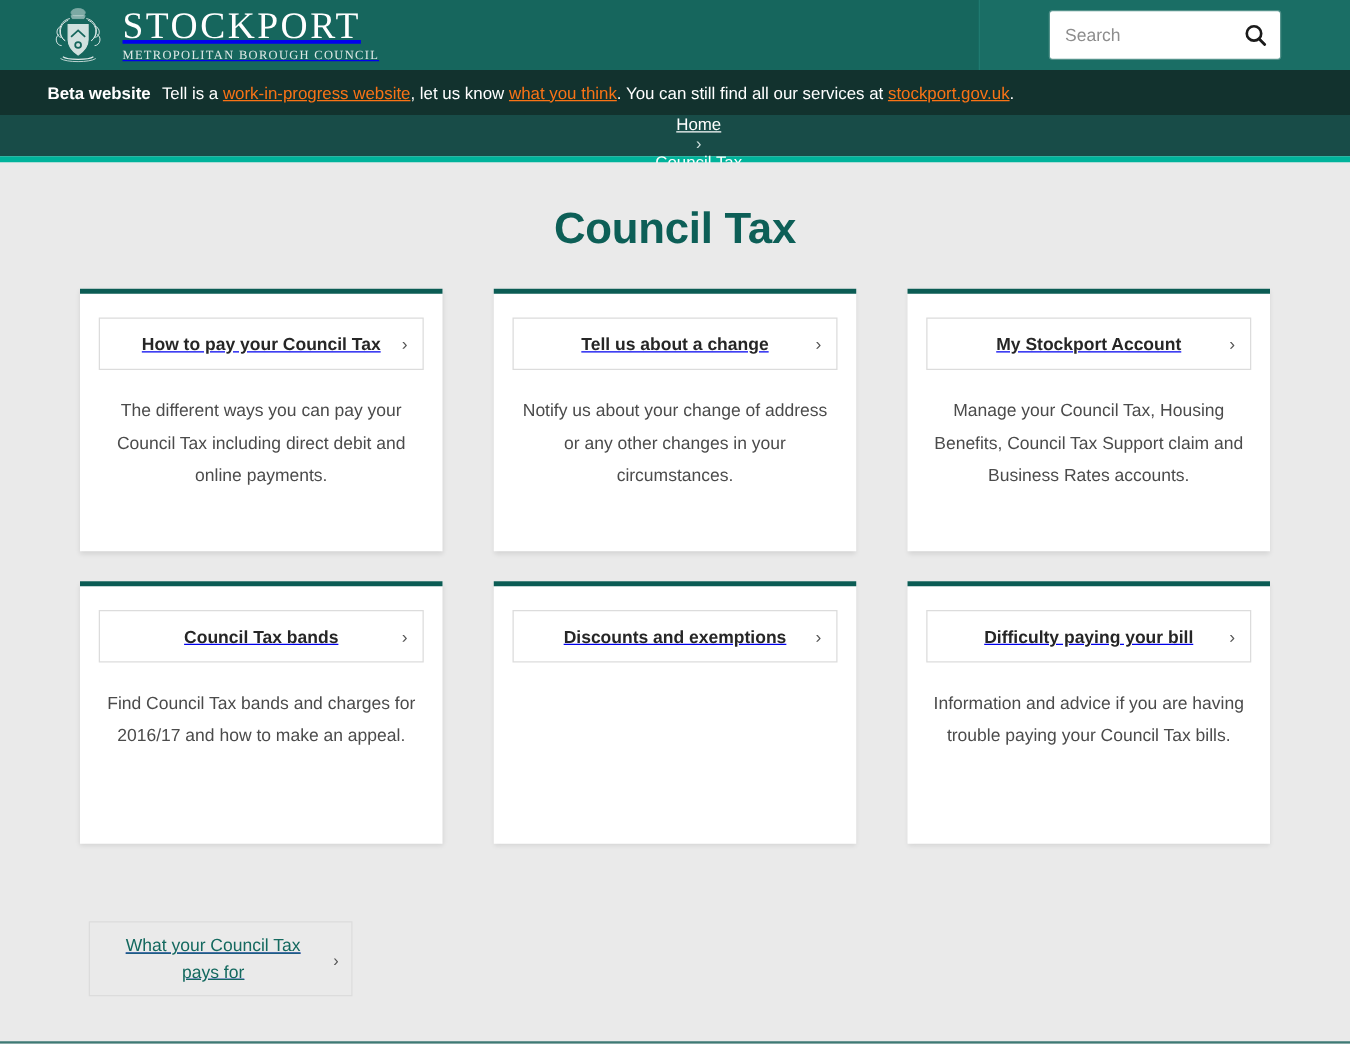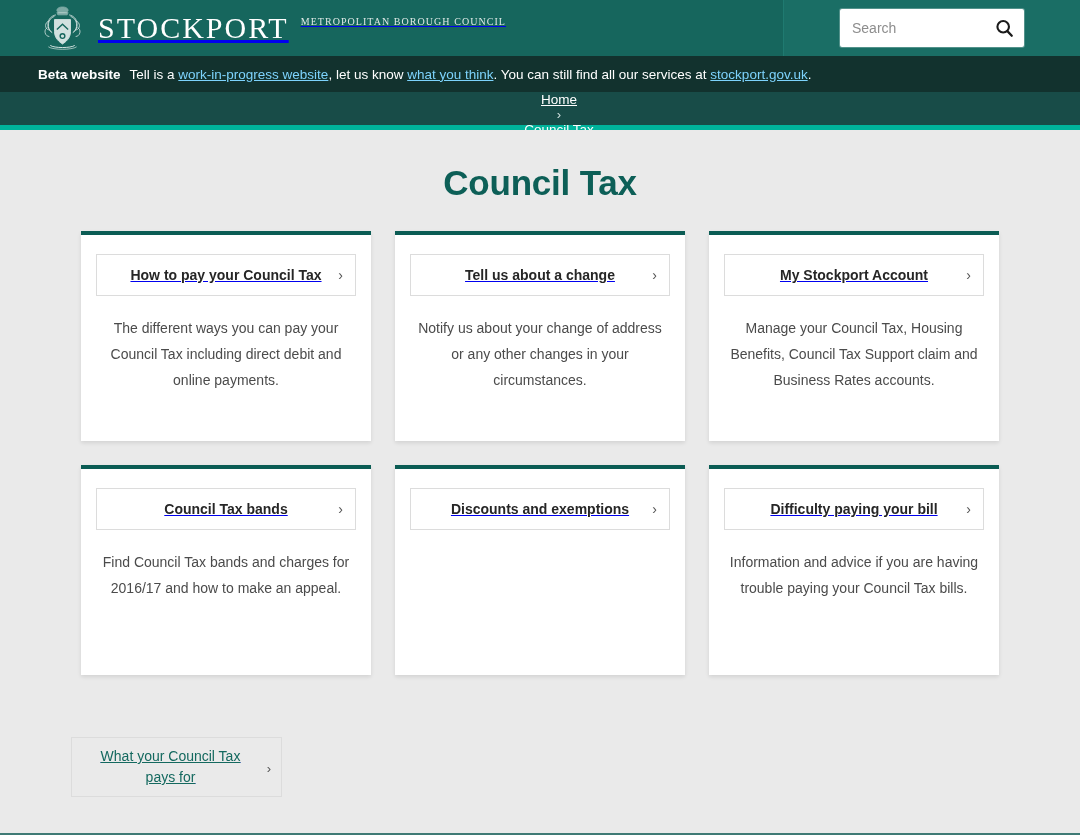--- a/index.html
+++ b/index.html
@@ -46,24 +46,23 @@
     gap: 11px;
   }
   .crest {
     width: 49px;
     height: 47px;
     flex: none;
     opacity: .95;
   }
   .brand-words {
     display: flex;
-    flex-direction: row;
+    flex-direction: column;
     justify-content: flex-start;
     line-height: 1;
-    gap: 12px;
   }
   .brand-name {
     font-family: "Liberation Serif", serif;
     font-size: 30px;
     letter-spacing: 2.0px;
     color: #ffffff;
     line-height: 1;
   }
   .brand-sub {
     font-family: "Liberation Serif", serif;
@@ -118,21 +117,21 @@
     height: 36px;
     background: #12322e;
     display: flex;
     align-items: center;
     padding-left: 38px;
     color: #ffffff;
     font-size: 13.5px;
   }
   .beta-label { font-weight: bold; margin-right: 9px; }
   .beta-banner a {
-    color: #7dd3fc;
+    color: #f97316;
     text-decoration: underline;
   }
 
   
   .breadcrumb-bar {
     height: 33px;
     background: #184c48;
     display: flex;
     align-items: center;
     padding-left: 38px;
@@ -167,21 +166,21 @@
     color: #0d5f57;
     font-size: 35px;
     font-weight: bold;
     padding-top: 33px;
     letter-spacing: -0.2px;
   }
 
   .cards-grid {
     display: grid;
     grid-template-columns: repeat(3, 290px);
-    gap: 24px 24px;
+    gap: 24px 41px;
     justify-content: center;
     margin-top: 28px;
   }
 
   .card {
     background: #ffffff;
     border-top: 4px solid #0b5c54;
     height: 210px;
     box-shadow: 0 2px 4px rgba(0,0,0,.10);
     padding: 19px 15px 0 15px;

